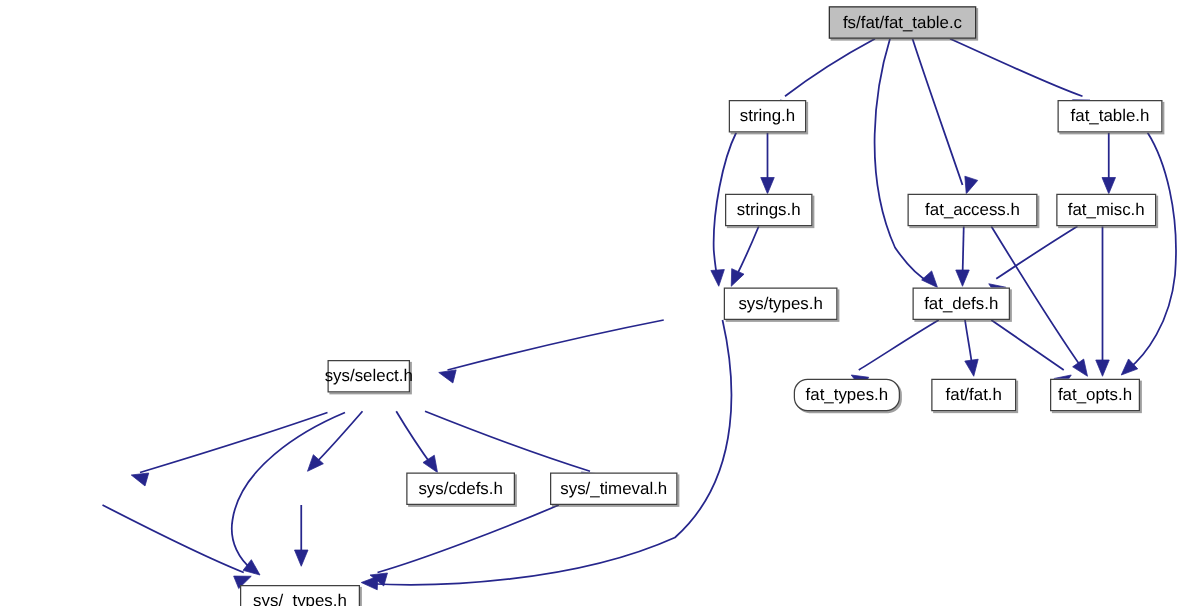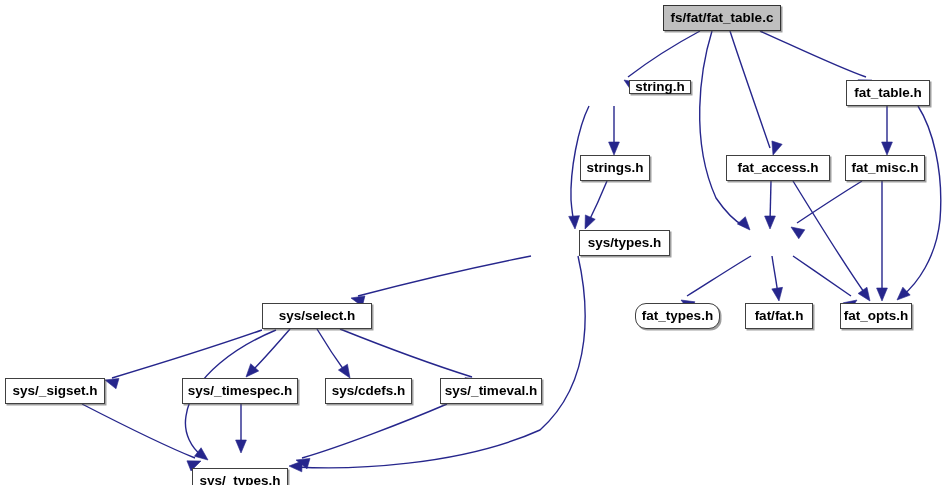--- a/index.html
+++ b/index.html
@@ -7,21 +7,20 @@
     padding: 0;
     background: #ffffff;
   }
   #graph-root {
     position: relative;
     width: 949px;
     height: 485px;
     background: #ffffff;
     font-family: "Liberation Sans", sans-serif;
     overflow: hidden;
-    font-weight: bold;
   }
   #graph-svg {
     position: absolute;
     left: 0;
     top: 0;
     width: 949px;
     height: 485px;
   }
   .edge-path {
     fill: none;
@@ -106,55 +105,52 @@
       <path class="edge-path" d="M 82,404 C 117,422 165,446 195,458"></path>
       <polygon class="arrow-head" points="201,461 190.96948549507766,470.8766785290675 186.92373428618583,460.8630928997462"></polygon>
       <path class="edge-path" d="M 241,404 L 241,447"></path>
       <polygon class="arrow-head" points="241,453 235.6,440 246.4,440"></polygon>
       <path class="edge-path" d="M 447,404 C 405,422 340,447 302,458"></path>
       <polygon class="arrow-head" points="296,460 309.98484376860995,458.39247246755406 307.00796032578637,468.7740987836879"></polygon>
     </svg>
 <div class="node-box root" style="left: 663px; top: 5px; width: 118px; height: 26px;">
       <span>fs/fat/fat_table.c</span>
     </div>
-    <div class="node-box" style="left: 583px; top: 80px; width: 62px; height: 14px; margin-left: 46px;">
+    <div class="node-box" style="left: 583px; top: 80px; width: 62px; height: 26px;">
       <span>string.h</span>
     </div>
     <div class="node-box" style="left: 846px; top: 80px; width: 84px; height: 26px;">
       <span>fat_table.h</span>
     </div>
     <div class="node-box" style="left: 580px; top: 155px; width: 70px; height: 26px;">
       <span>strings.h</span>
     </div>
     <div class="node-box" style="left: 726px; top: 155px; width: 104px; height: 26px;">
       <span>fat_access.h</span>
     </div>
     <div class="node-box" style="left: 845px; top: 155px; width: 80px; height: 26px;">
       <span>fat_misc.h</span>
     </div>
     <div class="node-box" style="left: 531px; top: 230px; width: 91px; height: 26px; margin-left: 48px;">
       <span>sys/types.h</span>
     </div>
-    <div class="node-box" style="left: 262px; top: 303px; width: 110px; height: 26px;">
+    <div class="node-box" style="left: 730px; top: 230px; width: 78px; height: 26px;">
+      <span>fat_defs.h</span>
+    </div>
+    <div class="node-box" style="left: 262px; top: 288px; width: 66px; height: 26px;">
       <span>sys/select.h</span>
     </div>
     <div class="node-box" style="left: 635px; top: 303px; width: 85px; height: 26px; border-radius: 11px;">
       <span>fat_types.h</span>
     </div>
     <div class="node-box" style="left: 745px; top: 303px; width: 68px; height: 26px;">
       <span>fat/fat.h</span>
     </div>
     <div class="node-box" style="left: 840px; top: 303px; width: 72px; height: 26px;">
       <span>fat_opts.h</span>
-    </div>
-    <div class="node-box" style="left: 5px; top: 378px; width: 100px; height: 26px;">
-      <span>sys/_sigset.h</span>
-    </div>
-    <div class="node-box" style="left: 182px; top: 378px; width: 116px; height: 26px;">
-      <span>sys/_timespec.h</span>
     </div>
     <div class="node-box" style="left: 325px; top: 378px; width: 87px; height: 26px;">
       <span>sys/cdefs.h</span>
     </div>
     <div class="node-box" style="left: 440px; top: 378px; width: 102px; height: 26px;">
       <span>sys/_timeval.h</span>
     </div>
     <div class="node-box" style="left: 192px; top: 453px; width: 96px; height: 26px; margin-top: 15px;">
       <span>sys/_types.h</span>
     </div>

